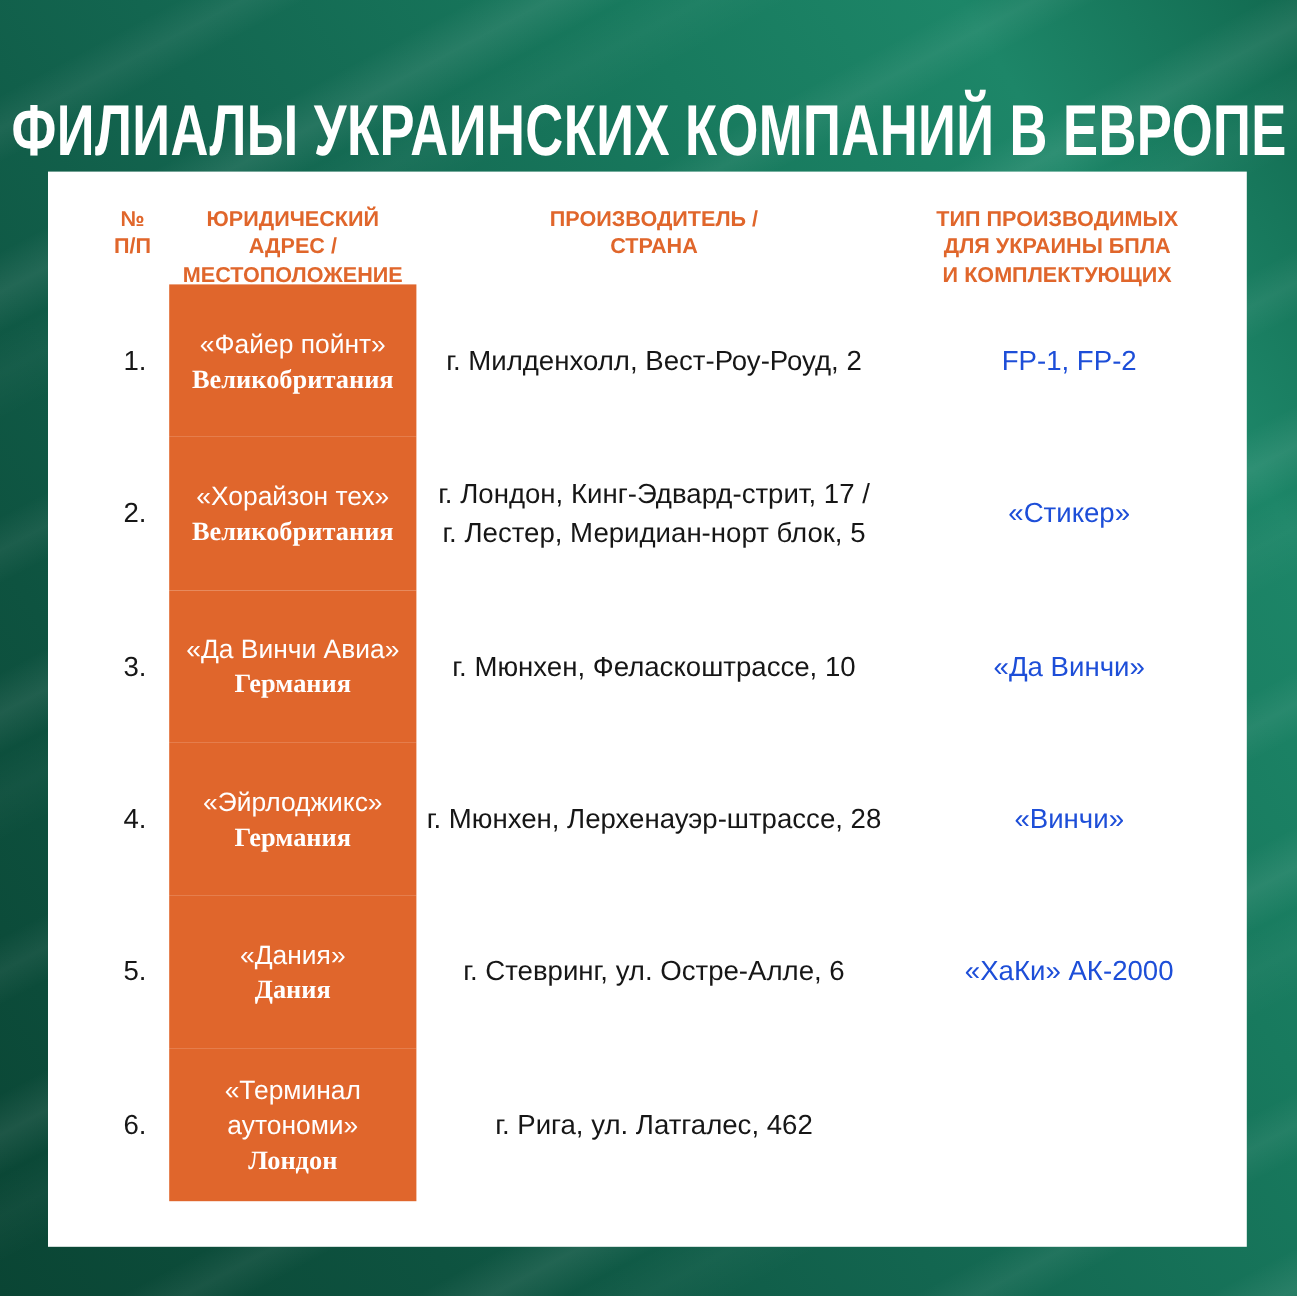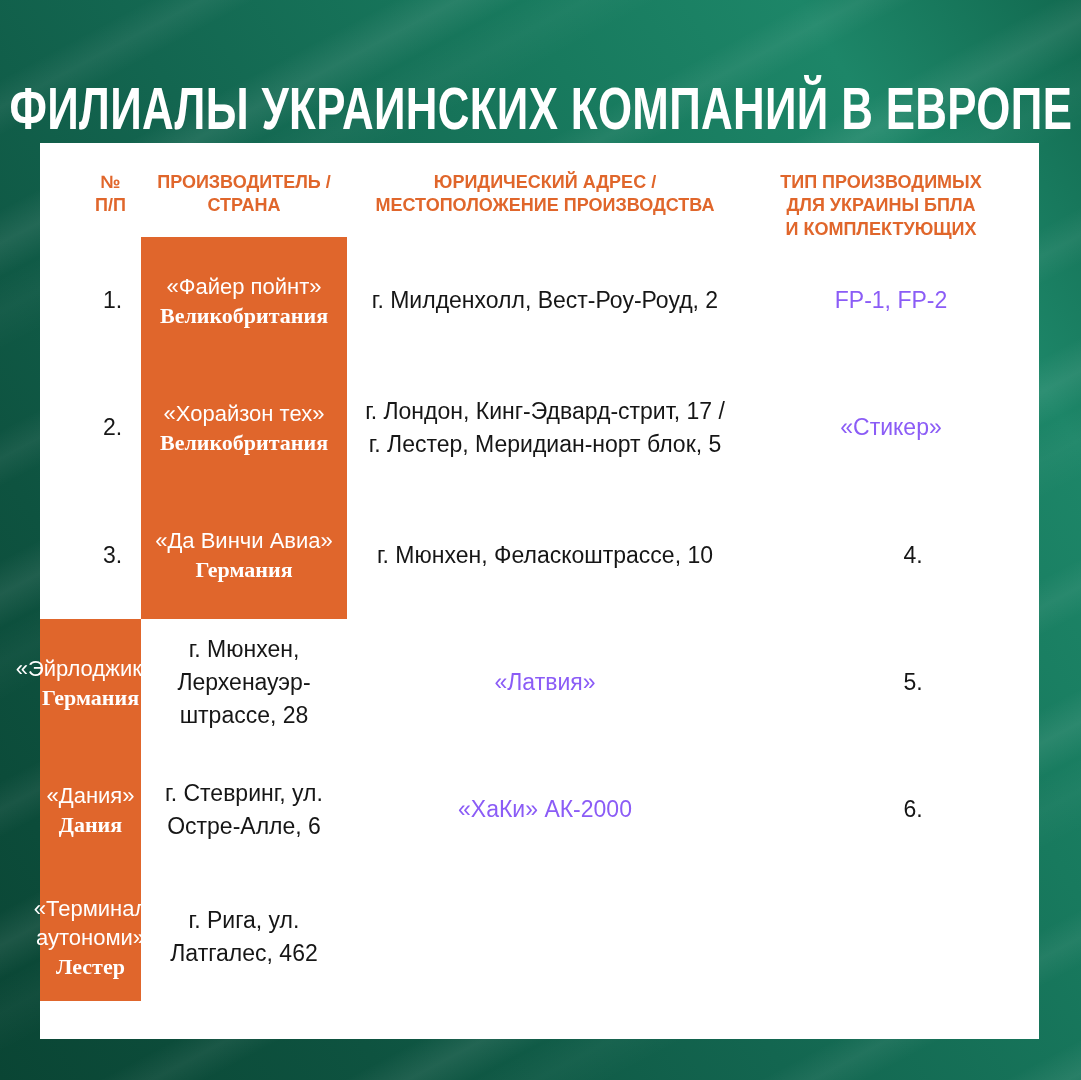--- a/index.html
+++ b/index.html
@@ -129,42 +129,42 @@
     font-size: 23px;
     font-weight: 500;
     line-height: 1.45;
     white-space: pre-line;
     padding: 0 8px;
     box-sizing: border-box;
   }
 
   
   .cell.type {
-    color: #8b5cf6;
+    color: #1d4ed8;
     font-size: 23px;
     font-weight: 500;
     box-sizing: border-box;
   }
 </style>
 </head>
 <body>
 
 <div class="title-band">
   <h1 class="title">ФИЛИАЛЫ УКРАИНСКИХ КОМПАНИЙ В ЕВРОПЕ</h1>
 </div>
 
 <div class="card">
   <div class="table">
 
     <div class="cell header col-num">№
 П/П</div>
+    <div class="cell header col-address">ЮРИДИЧЕСКИЙ АДРЕС /
+МЕСТОПОЛОЖЕНИЕ ПРОИЗВОДСТВА</div>
     <div class="cell header col-manufacturer">ПРОИЗВОДИТЕЛЬ /
 СТРАНА</div>
-    <div class="cell header col-address">ЮРИДИЧЕСКИЙ АДРЕС /
-МЕСТОПОЛОЖЕНИЕ ПРОИЗВОДСТВА</div>
     <div class="cell header col-type">ТИП ПРОИЗВОДИМЫХ
 ДЛЯ УКРАИНЫ БПЛА
 И КОМПЛЕКТУЮЩИХ</div>
 
     <div class="cell num">1.</div>
     <div class="cell manufacturer">
       <span class="name">«Файер пойнт»</span>
       <span class="country">Великобритания</span>
     </div>
     <div class="cell address">г. Милденхолл, Вест-Роу-Роуд, 2</div>
@@ -178,38 +178,39 @@
     <div class="cell address">г. Лондон, Кинг-Эдвард-стрит, 17 /
 г. Лестер, Меридиан-норт блок, 5</div>
     <div class="cell type">«Стикер»</div>
 
     <div class="cell num">3.</div>
     <div class="cell manufacturer">
       <span class="name">«Да Винчи Авиа»</span>
       <span class="country">Германия</span>
     </div>
     <div class="cell address">г. Мюнхен, Феласкоштрассе, 10</div>
+    <div class="cell type">«Да Винчи»</div>
 
     <div class="cell num">4.</div>
     <div class="cell manufacturer">
       <span class="name">«Эйрлоджикс»</span>
       <span class="country">Германия</span>
     </div>
     <div class="cell address">г. Мюнхен, Лерхенауэр-штрассе, 28</div>
-    <div class="cell type">«Латвия»</div>
+    <div class="cell type">«Винчи»</div>
 
     <div class="cell num">5.</div>
     <div class="cell manufacturer">
       <span class="name">«Дания»</span>
       <span class="country">Дания</span>
     </div>
     <div class="cell address">г. Стевринг, ул. Остре-Алле, 6</div>
     <div class="cell type">«ХаКи» АК-2000</div>
 
     <div class="cell num">6.</div>
     <div class="cell manufacturer">
       <span class="name">«Терминал аутономи»</span>
-      <span class="country">Лестер</span>
+      <span class="country">Лондон</span>
     </div>
     <div class="cell address">г. Рига, ул. Латгалес, 462</div>
 
   </div>
 </div>
 
 </body></html>

